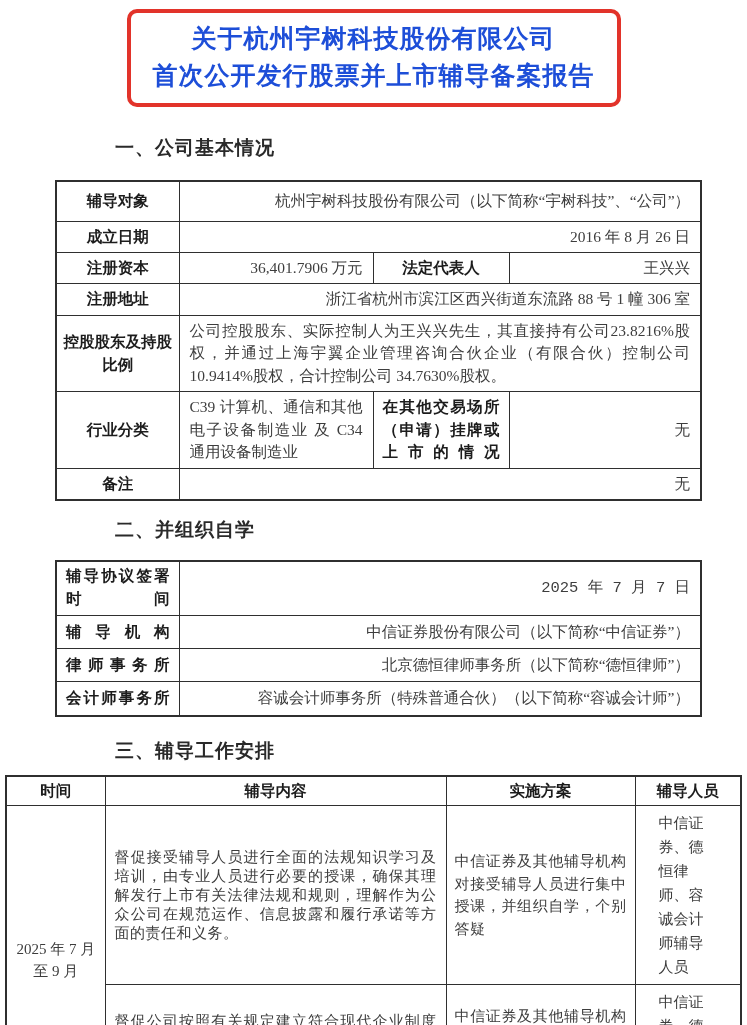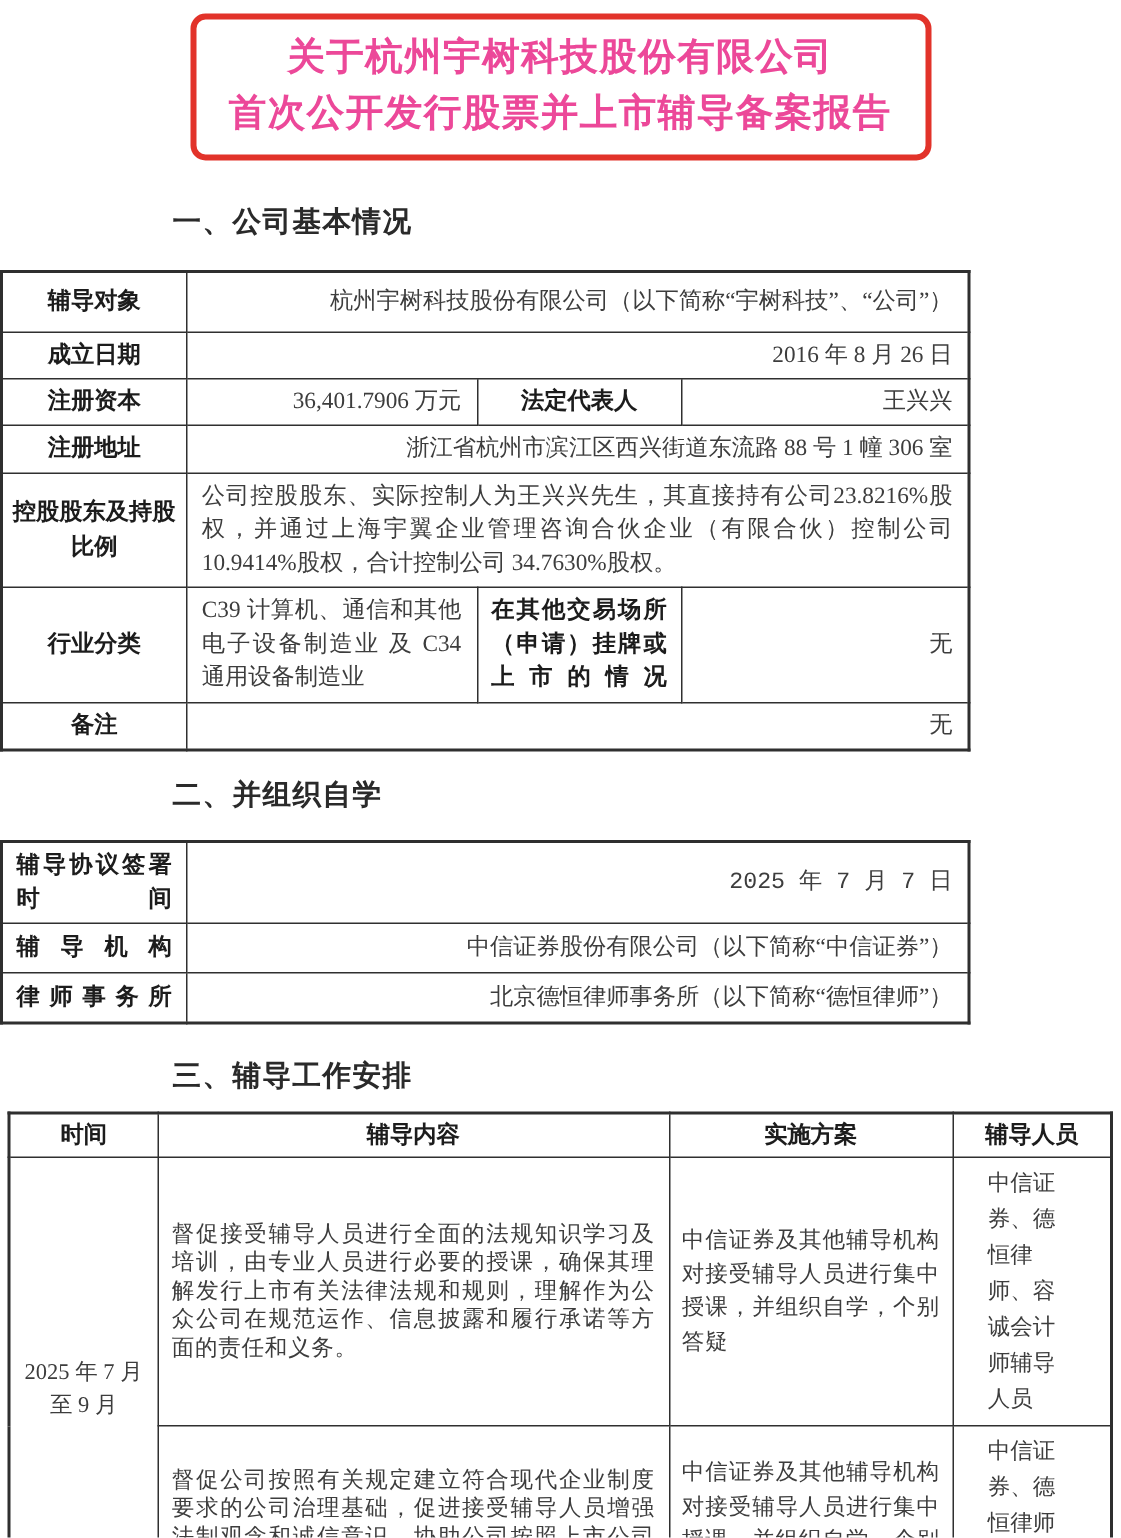--- a/index.html
+++ b/index.html
@@ -19,21 +19,21 @@
     border: 4px solid #e2332a;
     border-radius: 10px;
     padding: 7px 8px 9px 8px;
     text-align: center;
   }
   .title-line {
     font-family: "Liberation Sans", "DejaVu Sans", sans-serif;
     font-weight: bold;
     font-size: 25px;
     line-height: 37px;
-    color: #ec4899;
+    color: #1d4ed8;
     letter-spacing: 1px;
     white-space: nowrap;
   }
 
   
   .section-heading {
     font-family: "Liberation Sans", "DejaVu Sans", sans-serif;
     font-weight: bold;
     font-size: 19px;
     color: #2a2a2a;
@@ -49,21 +49,21 @@
     border-collapse: collapse;
     table-layout: fixed;
   }
   td, th {
     border: 1.5px solid #2f2f2f;
     vertical-align: middle;
     font-size: 15.5px;
     line-height: 1.45;
     overflow: hidden;
   }
-  .tbl-info { width: 645px; border: 2px solid #2f2f2f; }
+  .tbl-info { width: 645px; margin-left: 55px; border: 2px solid #2f2f2f; }
   .lbl {
     font-weight: bold;
     color: #1c1c1c;
     text-align: center;
     padding: 4px 6px;
   }
   .val {
     text-align: right;
     padding: 4px 10px;
     color: #3d3d3d;
@@ -193,20 +193,24 @@
     <td class="val">2025 年 7 月 7 日</td>
   </tr>
   <tr class="r-h33">
     <td class="lbl-j">辅导机构</td>
     <td class="val">中信证券股份有限公司（以下简称“中信证券”）</td>
   </tr>
   <tr class="r-h33">
     <td class="lbl-j">律师事务所</td>
     <td class="val">北京德恒律师事务所（以下简称“德恒律师”）</td>
   </tr>
+  <tr class="r-h34">
+    <td class="lbl-j">会计师事务所</td>
+    <td class="val">容诚会计师事务所（特殊普通合伙）（以下简称“容诚会计师”）</td>
+  </tr>
 </tbody>
   </table>
 
 <div class="section-heading sh-3">三、辅导工作安排</div>
 
 <table class="tbl-work">
   <colgroup>
       <col style="width:99px">
       <col style="width:341px">
       <col style="width:189px">

